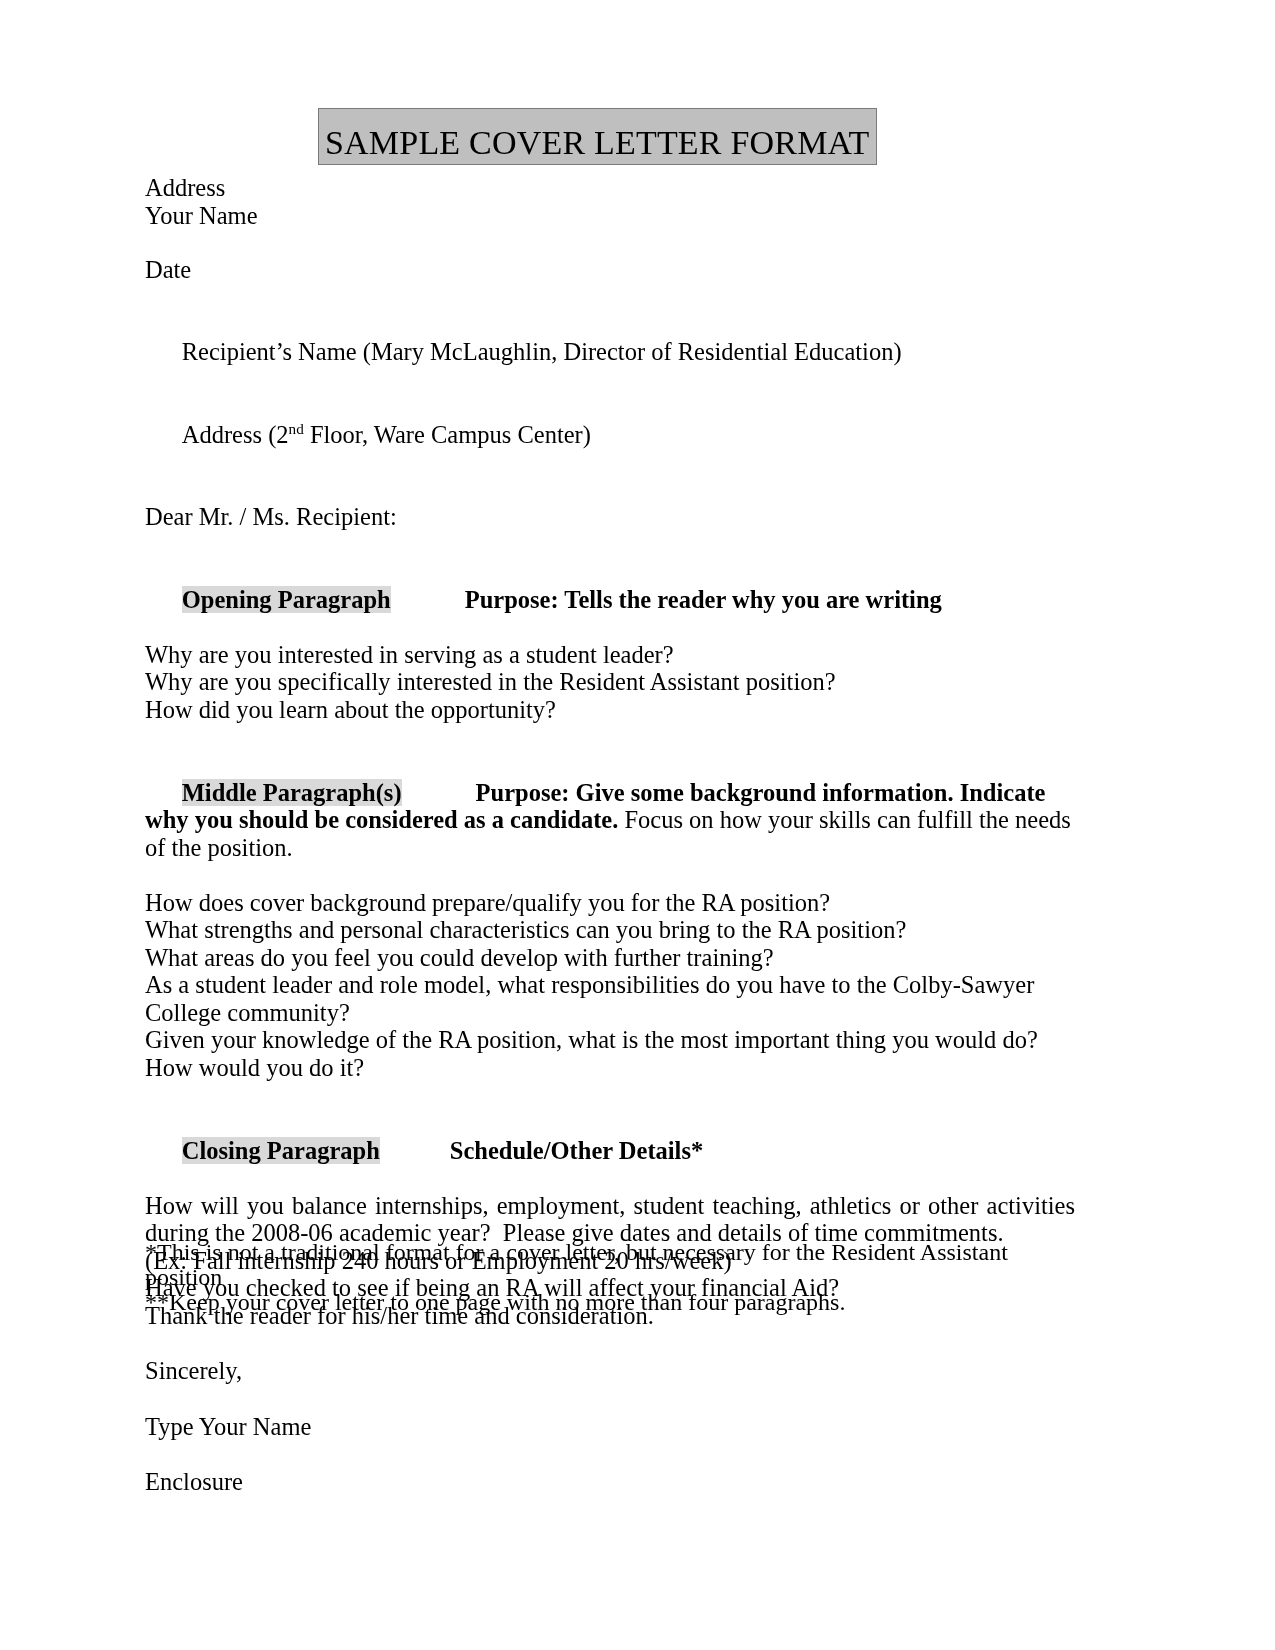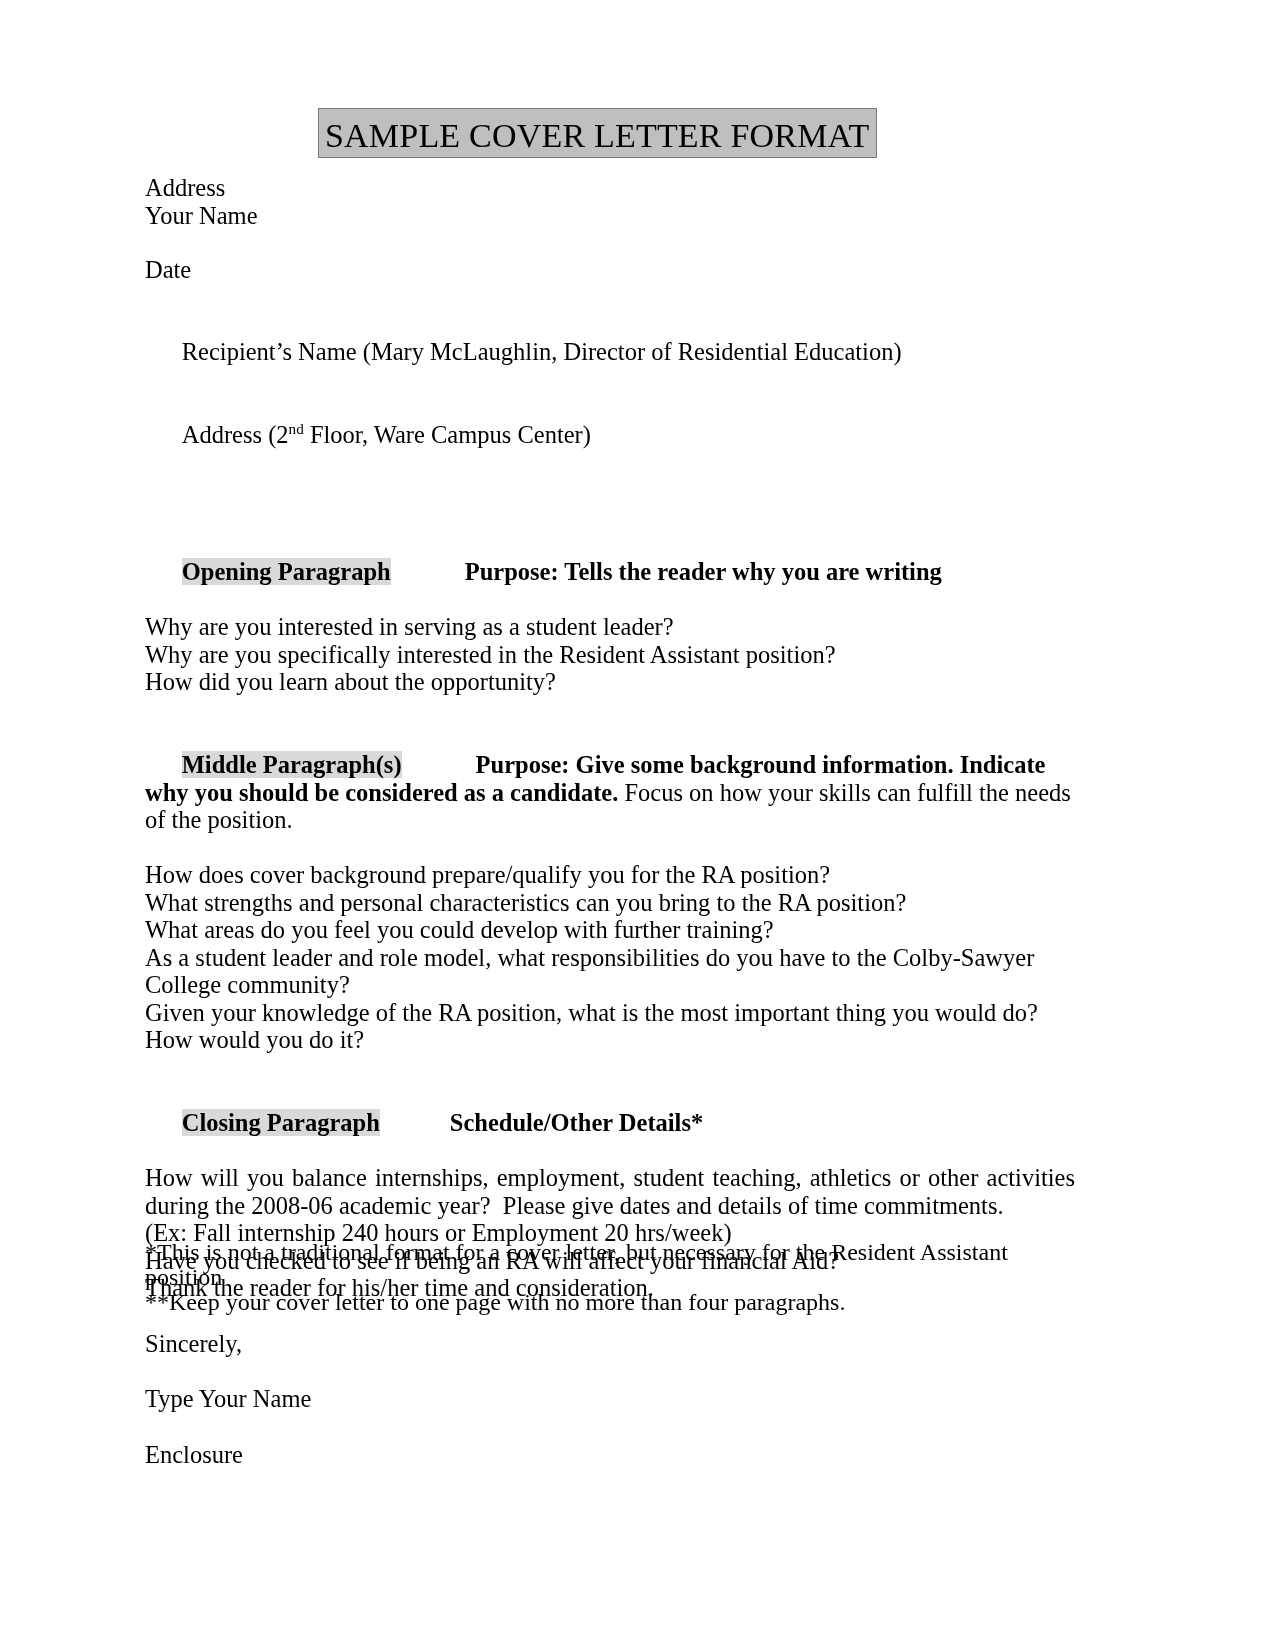--- a/index.html
+++ b/index.html
@@ -30,21 +30,21 @@
   
   .title-wrap {
     position: absolute;
     left: 318px;
     top: 108px;
   }
   .title-box {
     display: inline-block;
     background: #bfbfbf;
     border: 1px solid #7a7a7a;
-    padding: 10px 6px 3px 6px;
+    padding: 17px 6px 3px 6px;
     font-size: 34px;
     line-height: 1.02;
     letter-spacing: 0.2px;
     white-space: nowrap;
   }
 
   
   .body-block {
     position: absolute;
     left: 145px;
@@ -127,20 +127,21 @@
 
     <div class="line para">
       <span>Recipient’s Name (</span><span class="it">Mary McLaughlin, Director of Residential Education</span><span class="it">)</span>
     </div>
     <div class="line para">
       <span>Address (</span><span class="it">2</span><sup class="it">nd</sup><span class="it"> Floor, Ware Campus Center</span><span class="it">)</span>
     </div>
 
     <div class="gap-sm"></div>
 
+    <div class="line para">Dear Mr. / Ms. Recipient:</div>
 
     <div class="gap-md"></div>
 
     <div class="line para">
       <span class="hl">Opening Paragraph</span><span class="tab-gap"></span><span class="bd">Purpose: Tells the reader why you are writing</span>
     </div>
     <div class="line para it">Why are you interested in serving as a student leader?</div>
     <div class="line para it">Why are you specifically interested in the Resident Assistant position?</div>
     <div class="line para it">How did you learn about the opportunity?</div>
 

